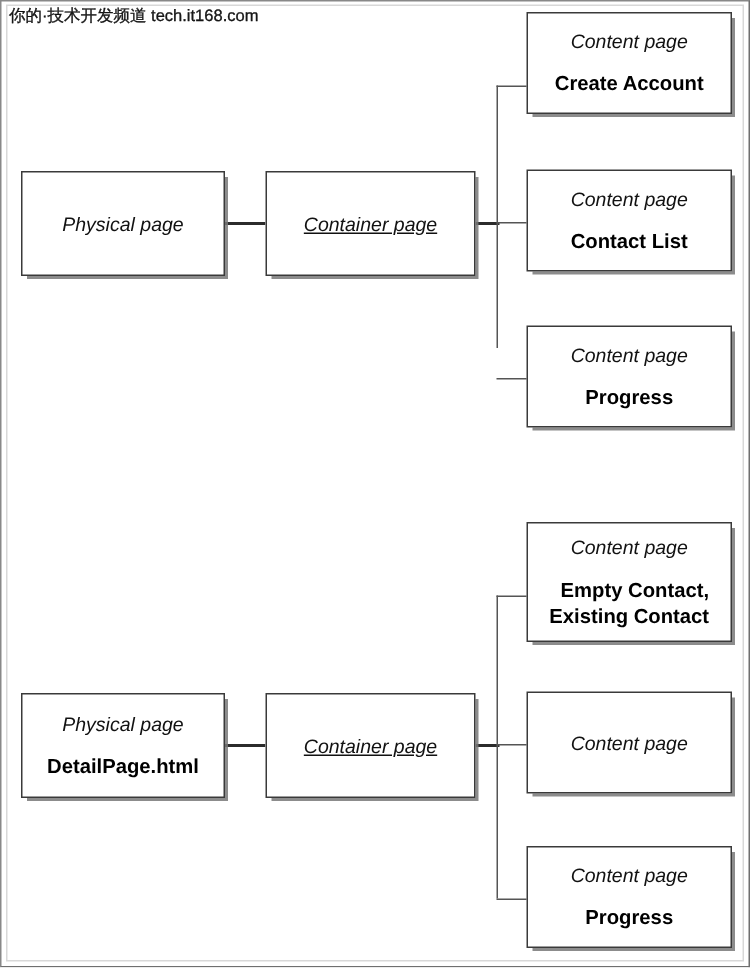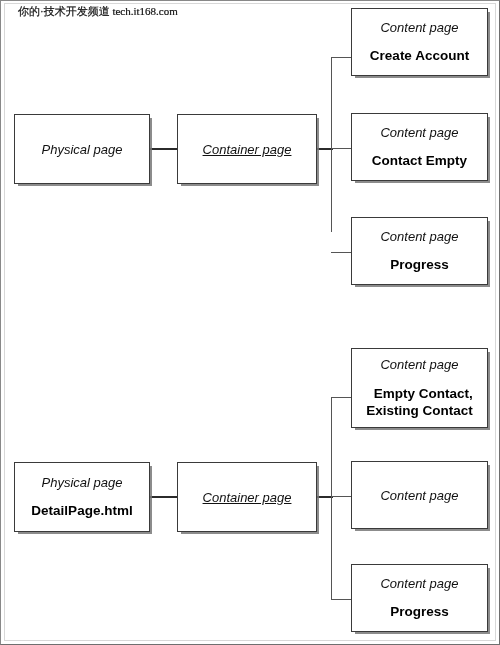--- a/index.html
+++ b/index.html
@@ -33,23 +33,23 @@
     position: absolute;
     left: 4px; top: 3px;
     width: 492px; height: 638px;
     box-sizing: border-box;
     border: 1px solid #d8d8d8;
     pointer-events: none;
   }
 
   .watermark {
     position: absolute;
-    left: 18px;
+    left: 6px;
     top: 5px;
-    font-family: Liberation Serif, serif;
+    font-family: Liberation Sans, sans-serif;
     font-size: 11px;
     line-height: 13px;
     color: #1a1a1a;
     white-space: nowrap;
     letter-spacing: 0px;
     -webkit-text-stroke: 0.2px #000;
   }
 
   
   .node {
@@ -127,21 +127,21 @@
     <div class="kind">Container page</div>
   </div>
 
   <div class="node" style="left:351px; top:8px; width:137px; height:68px;">
     <div class="kind">Content page</div>
     <div class="title">Create Account</div>
   </div>
 
   <div class="node" style="left:351px; top:113px; width:137px; height:68px;">
     <div class="kind">Content page</div>
-    <div class="title">Contact Empty</div>
+    <div class="title">Contact List</div>
   </div>
 
   <div class="node" style="left:351px; top:217px; width:137px; height:68px;">
     <div class="kind">Content page</div>
     <div class="title">Progress</div>
   </div>
 
   <div class="conn h" style="left:150px; top:496px; width:27px;"></div>
   <div class="conn h" style="left:317px; top:496px; width:16px;"></div>
   <div class="conn v thin" style="left:331px; top:397px; height:202px;"></div>

